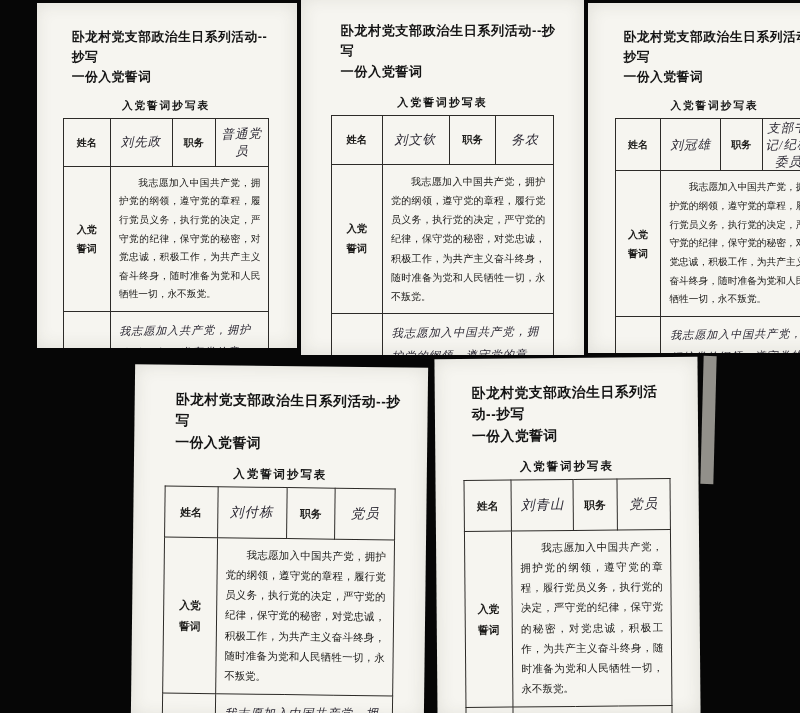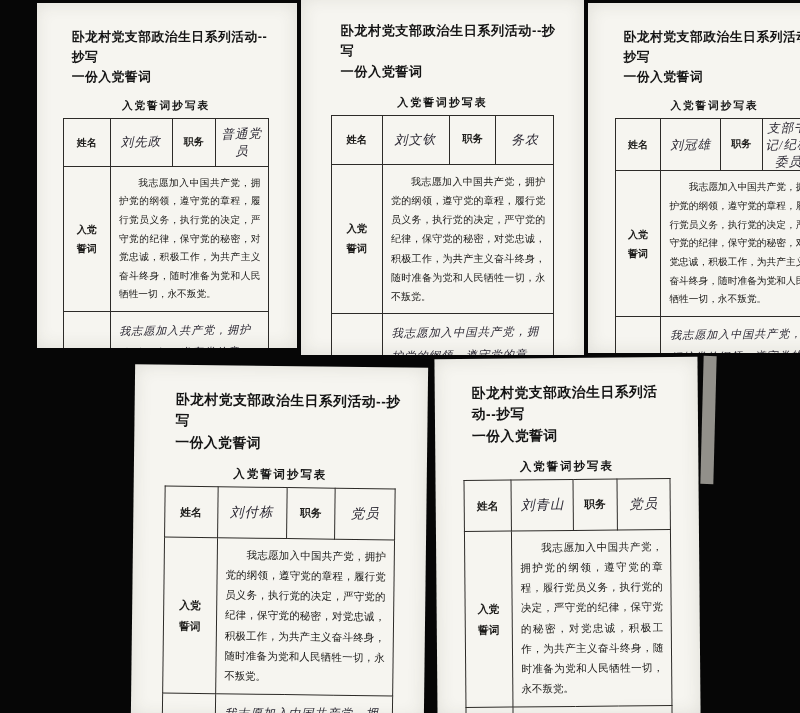--- a/index.html
+++ b/index.html
@@ -51,21 +51,21 @@
   .form-table td{border:1px solid #2d2b28;padding:0;vertical-align:middle;}
   .lbl{
     text-align:center;
     font-size:1em;
     font-weight:600;
     color:#1c1b19;
     line-height:1.9;
   }
   .c-lbl1{width:23%;}
   .c-name{width:30%;}
-  .c-lbl2{width:21%;font-family:Liberation Mono, monospace;}
+  .c-lbl2{width:21%;}
   .c-pos{width:26%;}
   .row-name td{height:3.7em;}
   .oath{
     font-size:.97em;
     line-height:1.92;
     text-align:justify;
     text-indent:2em;
     padding:7px 8px 7px 8px !important;
     color:#191816;
   }

